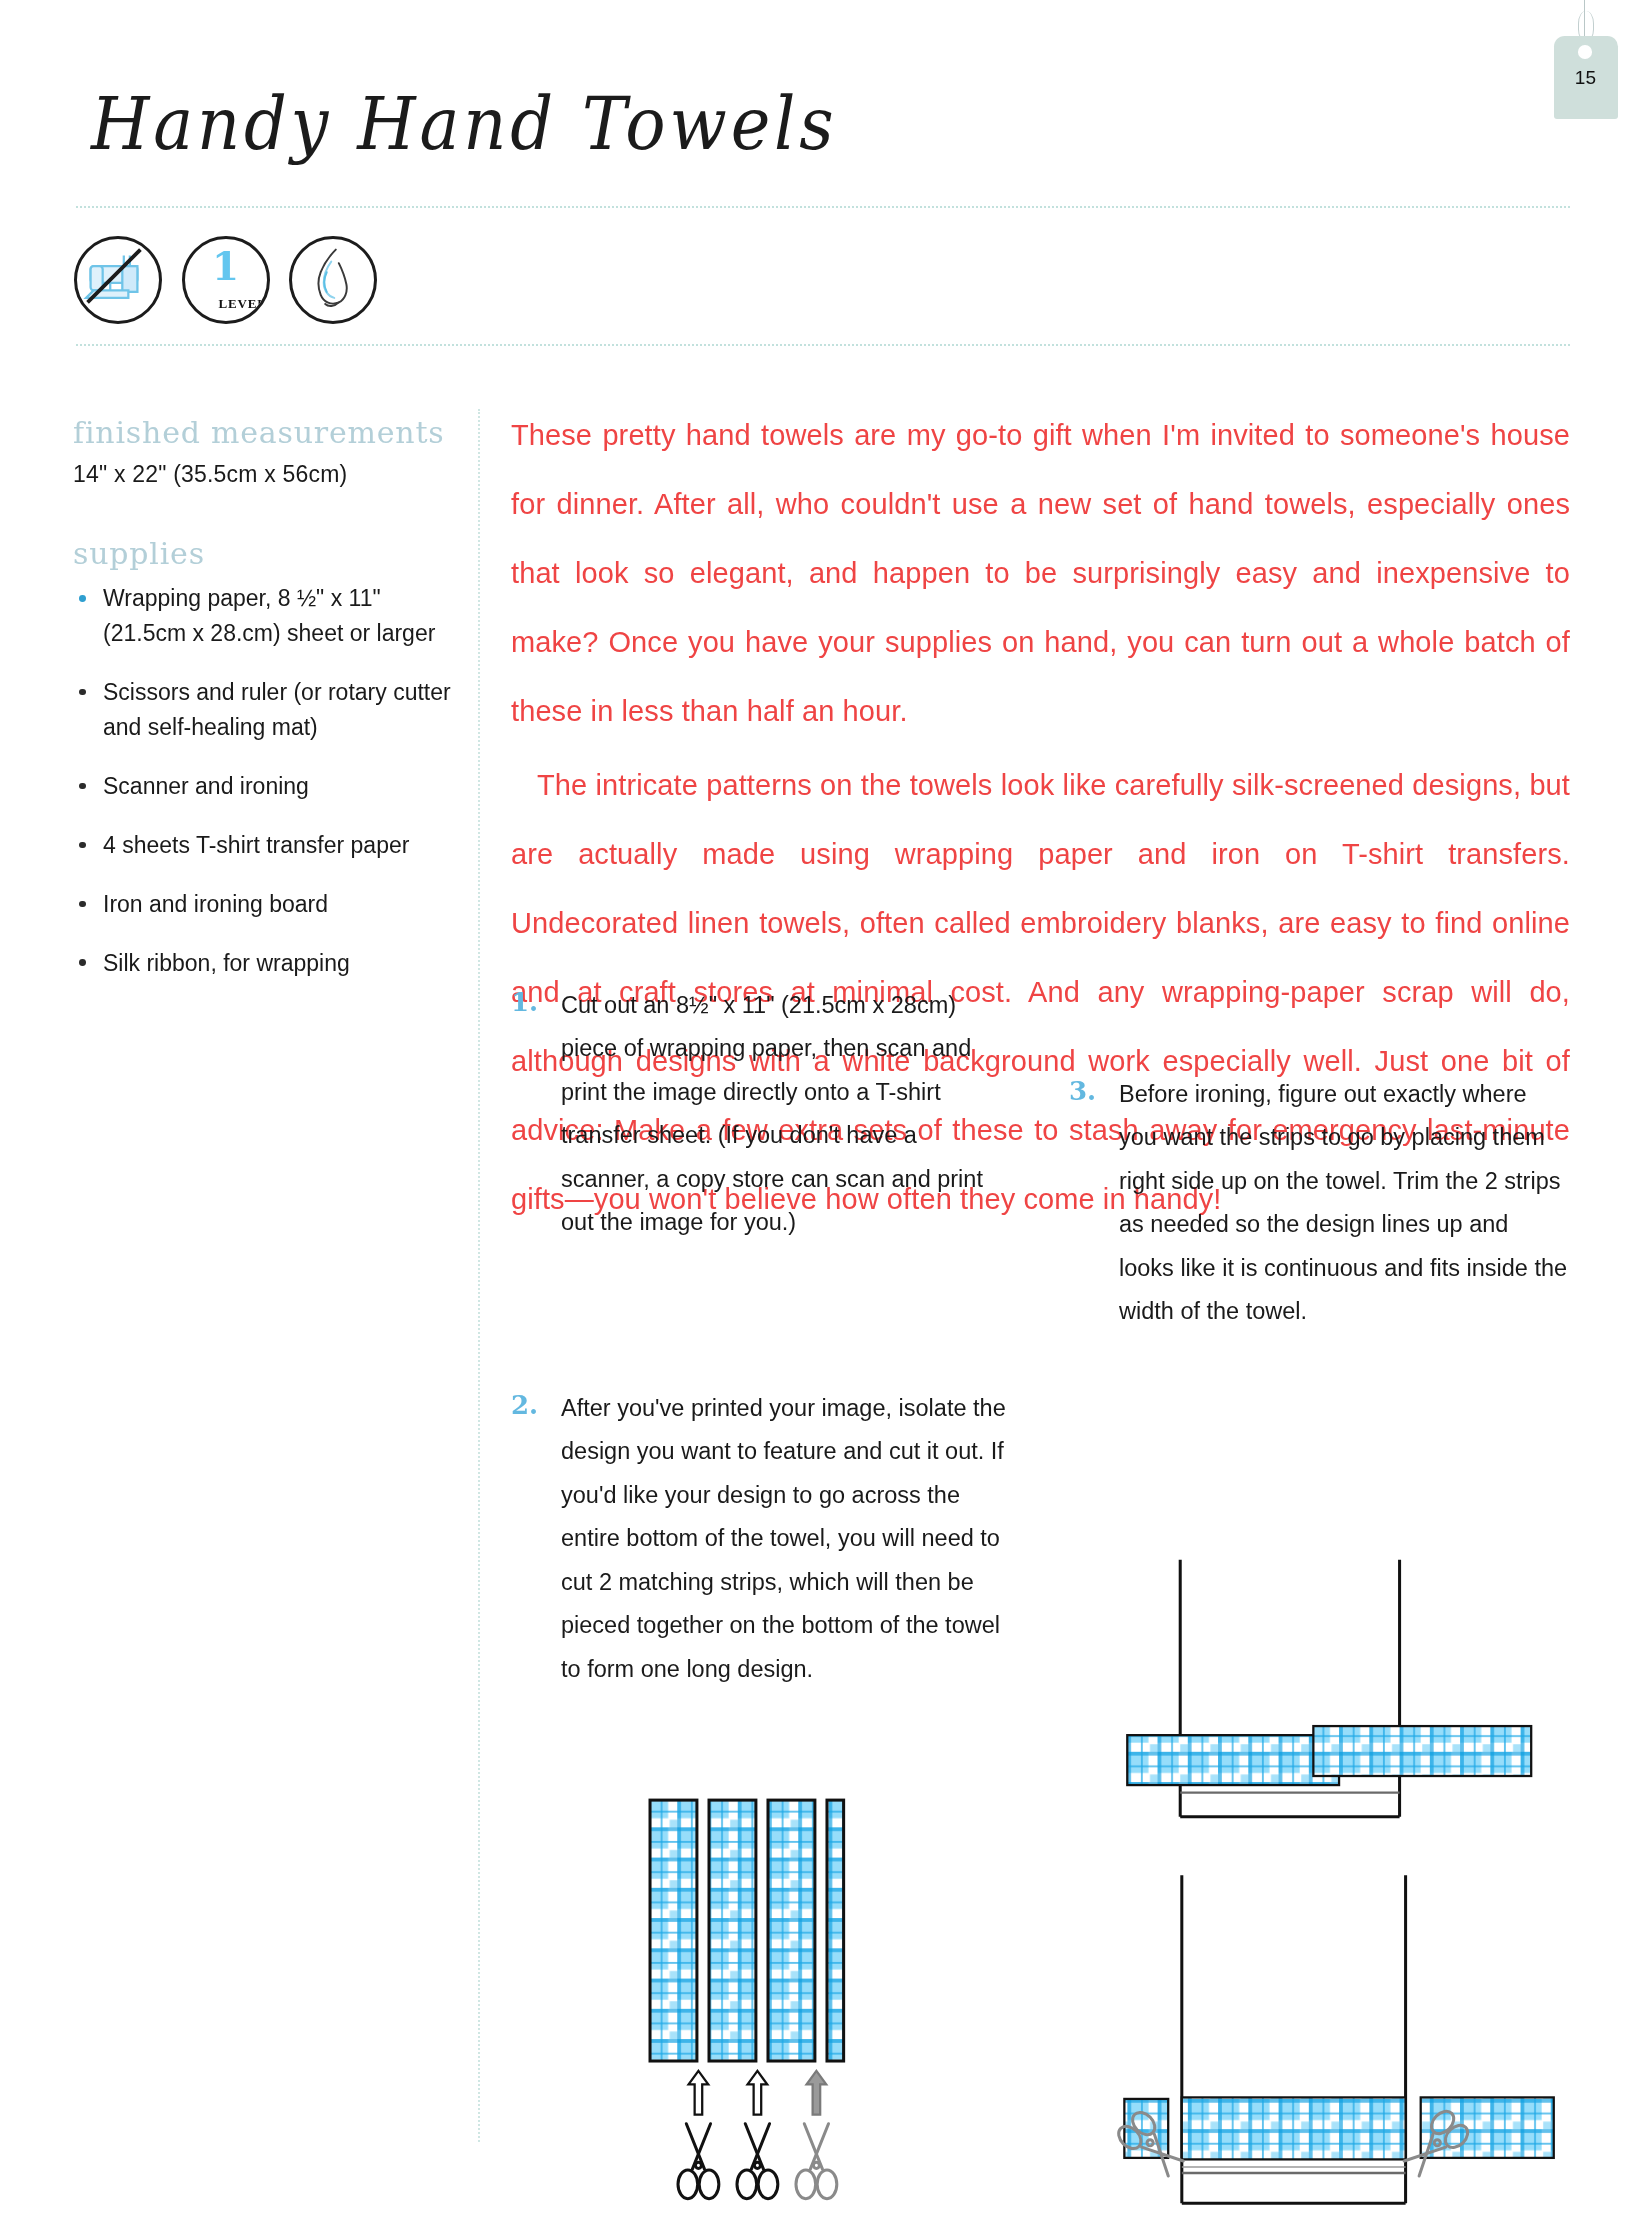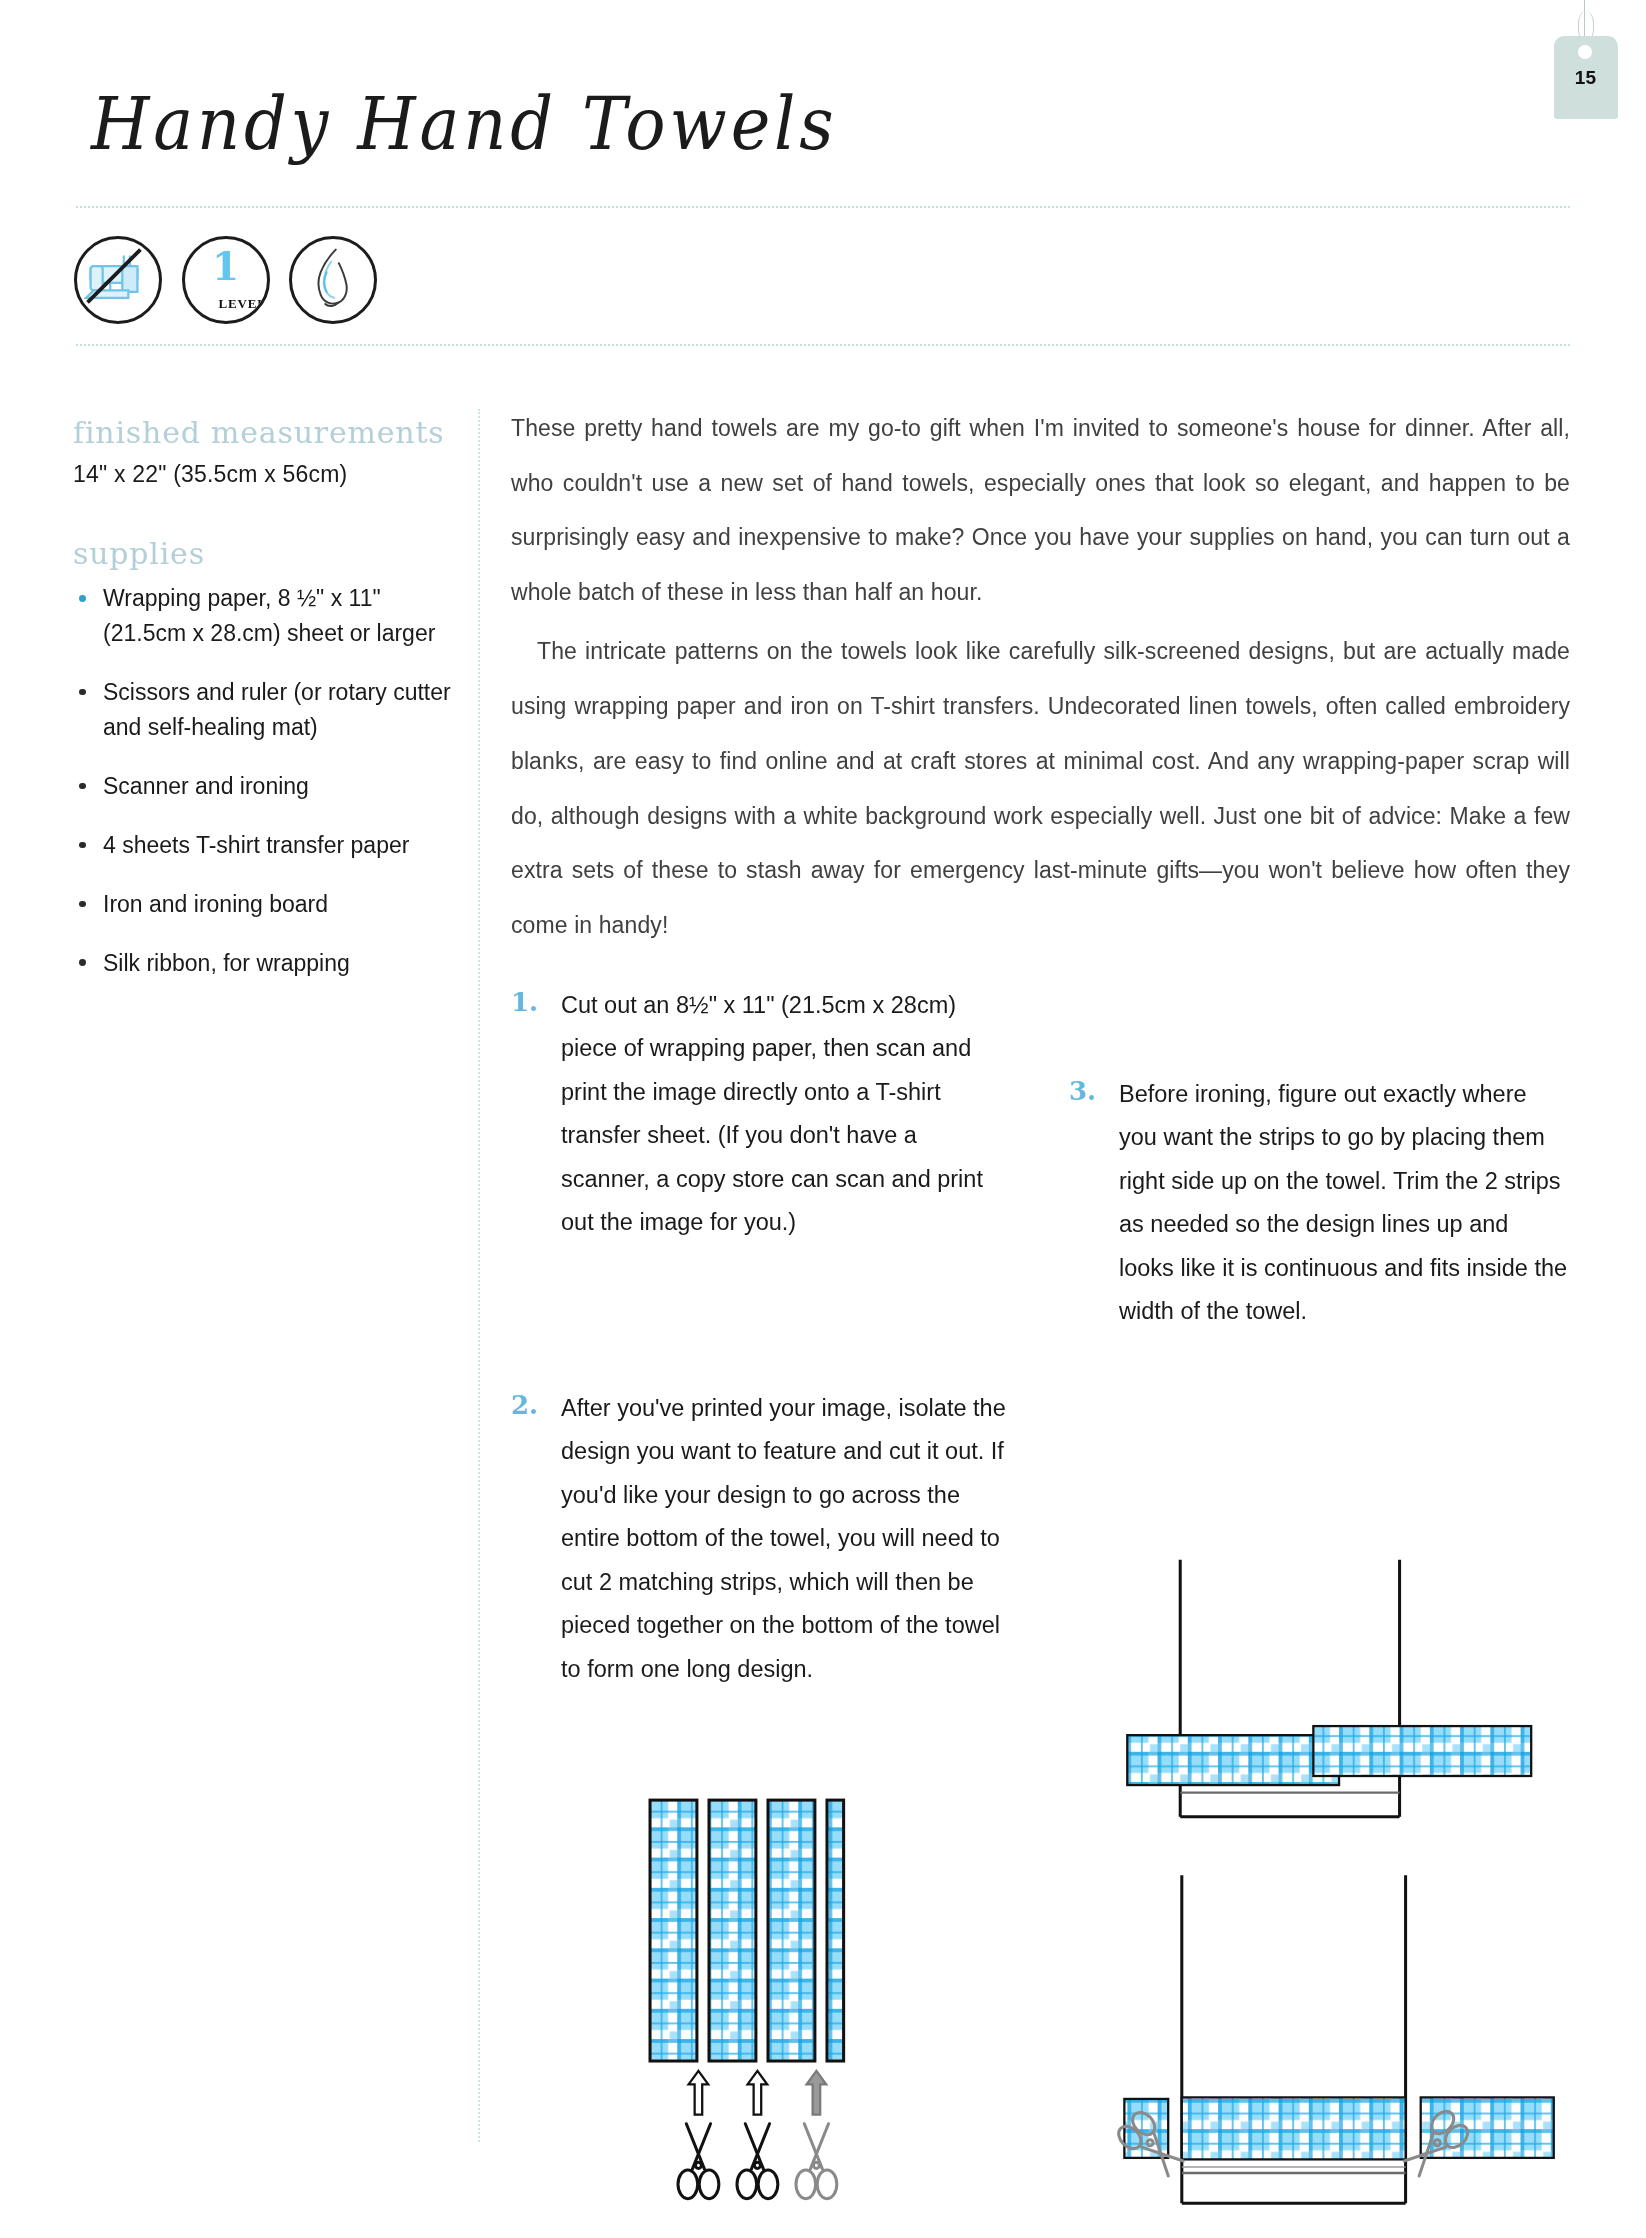--- a/index.html
+++ b/index.html
@@ -17,21 +17,21 @@
   .tag-wrap{position:absolute; left:1543px; top:0px; width:83px; height:129px;}
   .tag-string{position:absolute; left:41px; top:0; width:1.5px; height:45px;
      border-left:1.5px solid #b9c7c7;}
   .tag-string:after{content:""; position:absolute; left:-6.8px; top:10.6px; width:13.6px;height:30px;
      border:1.5px solid #c2cfcf; border-radius:50%/40%; border-top:none;}
   .tag-body{position:absolute; left:10.6px; top:36px; width:64px; height:83px;
      background:#cfdfdb; border-radius:10.6px 10.6px 3px 3px;}
   .tag-hole{position:absolute; left:35px; top:45px; width:13.6px; height:13.6px;
      background:#fff; border-radius:50%;}
   .tag-num{position:absolute; left:10.6px; top:67px; width:64px; text-align:center;
-     font-size:19px; font-weight:bold; color:#111; letter-spacing:0.4px;}
+     font-size:19px; font-weight:normal; color:#111; letter-spacing:0.4px;}
 
   
   .title{
     position:absolute; left:91px; top:82px;
     font-family:"DejaVu Serif", serif;
     font-size:67px; font-weight:400; color:#1b1b1b;
     letter-spacing:3.8px;
     font-style:italic;
     transform:scaleY(1.08);
     transform-origin:left top;
@@ -73,21 +73,21 @@
     font-size:23px; line-height:1.52; color:#1a1a1a;
   }
   .supplies li:before{content:""; position:absolute; left:6px; top:13.6px;
      width:6.8px; height:6.8px; border-radius:50%; background:#2b2b2b;}
   .supplies li.first:before{background:#2f9fd0;}
 
   
   .body-col{position:absolute; left:511px; top:401px; width:1059px;}
   .body-col p{
     margin:0 0 4.5px 0;
-    font-size:23px; line-height:2.38; color:#404040;
+    font-size:29px; line-height:2.38; color:#ef4444;
     text-align:justify; letter-spacing:0.1px;
   }
   .body-col p.indent{text-indent:26px;}
 
   
   .steps{position:absolute; left:511px; top:984px; width:1059px;
      display:flex; gap:59px;}
   .step-col{width:499px;}
   .step{display:flex; margin-bottom:53px;}
   .step-num{

